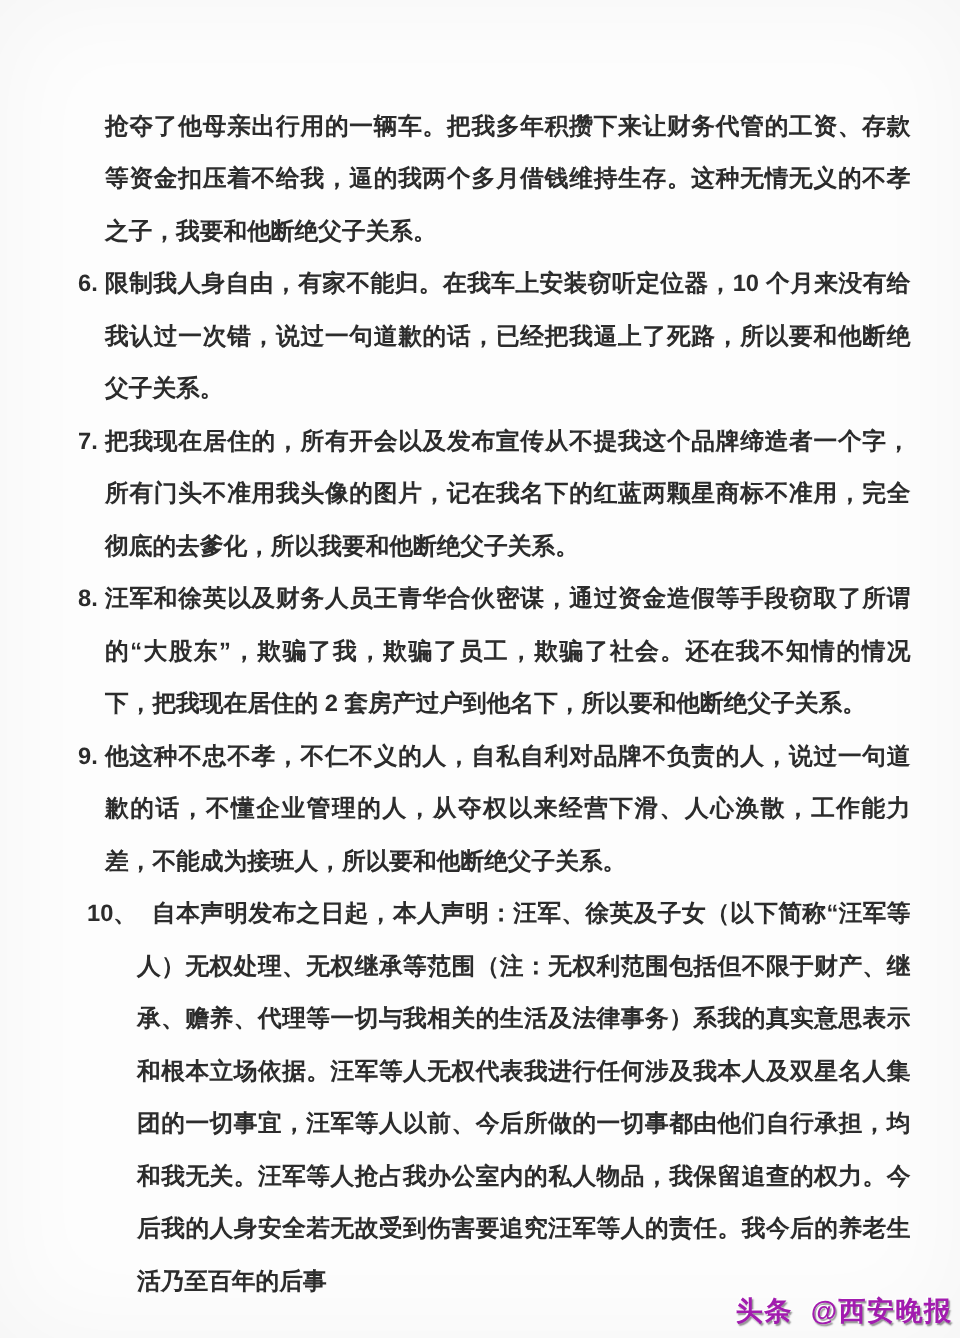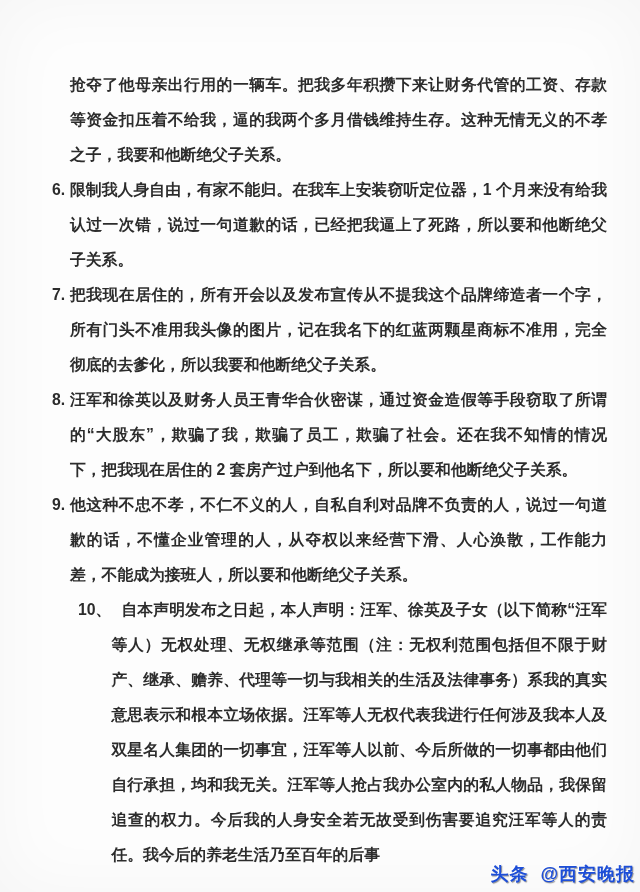--- a/index.html
+++ b/index.html
@@ -27,49 +27,49 @@
   .item .marker {
     flex: 0 0 18px;
     white-space: nowrap;
   }
   .item .body {
     flex: 1;
     text-align: justify;
     text-justify: inter-ideograph;
   }
   .item.item-ten { margin-left: 6px; }
-  .item.item-ten .marker { flex-basis: 20px; margin-left: 20px; }
+  .item.item-ten .marker { flex-basis: 20px; }
   .item.item-ten .body { text-indent: 10px; }
   .watermark {
     position: absolute;
     right: 5px; bottom: 6px;
     font-size: 18px;
     font-weight: 700;
     letter-spacing: 1px;
-    color: #1d4ed8;
+    color: #a21caf;
     text-shadow: -1px -1px 0 #ffffff, 1px 1px 1px #8f8f8f;
     white-space: nowrap;
   }
   .watermark .handle { margin-left: 6px; }
 </style>
 </head>
 <body>
 
 <div class="page">
 
   <div class="doc">
 
     <div class="item">
       <span class="marker"></span>
       <div class="body">抢夺了他母亲出行用的一辆车。把我多年积攒下来让财务代管的工资、存款等资金扣压着不给我，逼的我两个多月借钱维持生存。这种无情无义的不孝之子，我要和他断绝父子关系。</div>
     </div>
 
     <div class="item">
       <span class="marker">6.</span>
-      <div class="body">限制我人身自由，有家不能归。在我车上安装窃听定位器，1 个月来没有给我认过一次错，说过一句道歉的话，已经把我逼上了死路，所以要和他断绝父子关系。</div>
+      <div class="body">限制我人身自由，有家不能归。在我车上安装窃听定位器，10 个月来没有给我认过一次错，说过一句道歉的话，已经把我逼上了死路，所以要和他断绝父子关系。</div>
     </div>
 
     <div class="item">
       <span class="marker">7.</span>
       <div class="body">把我现在居住的，所有开会以及发布宣传从不提我这个品牌缔造者一个字，所有门头不准用我头像的图片，记在我名下的红蓝两颗星商标不准用，完全彻底的去爹化，所以我要和他断绝父子关系。</div>
     </div>
 
     <div class="item">
       <span class="marker">8.</span>
       <div class="body">汪军和徐英以及财务人员王青华合伙密谋，通过资金造假等手段窃取了所谓的“大股东”，欺骗了我，欺骗了员工，欺骗了社会。还在我不知情的情况下，把我现在居住的 2 套房产过户到他名下，所以要和他断绝父子关系。</div>

